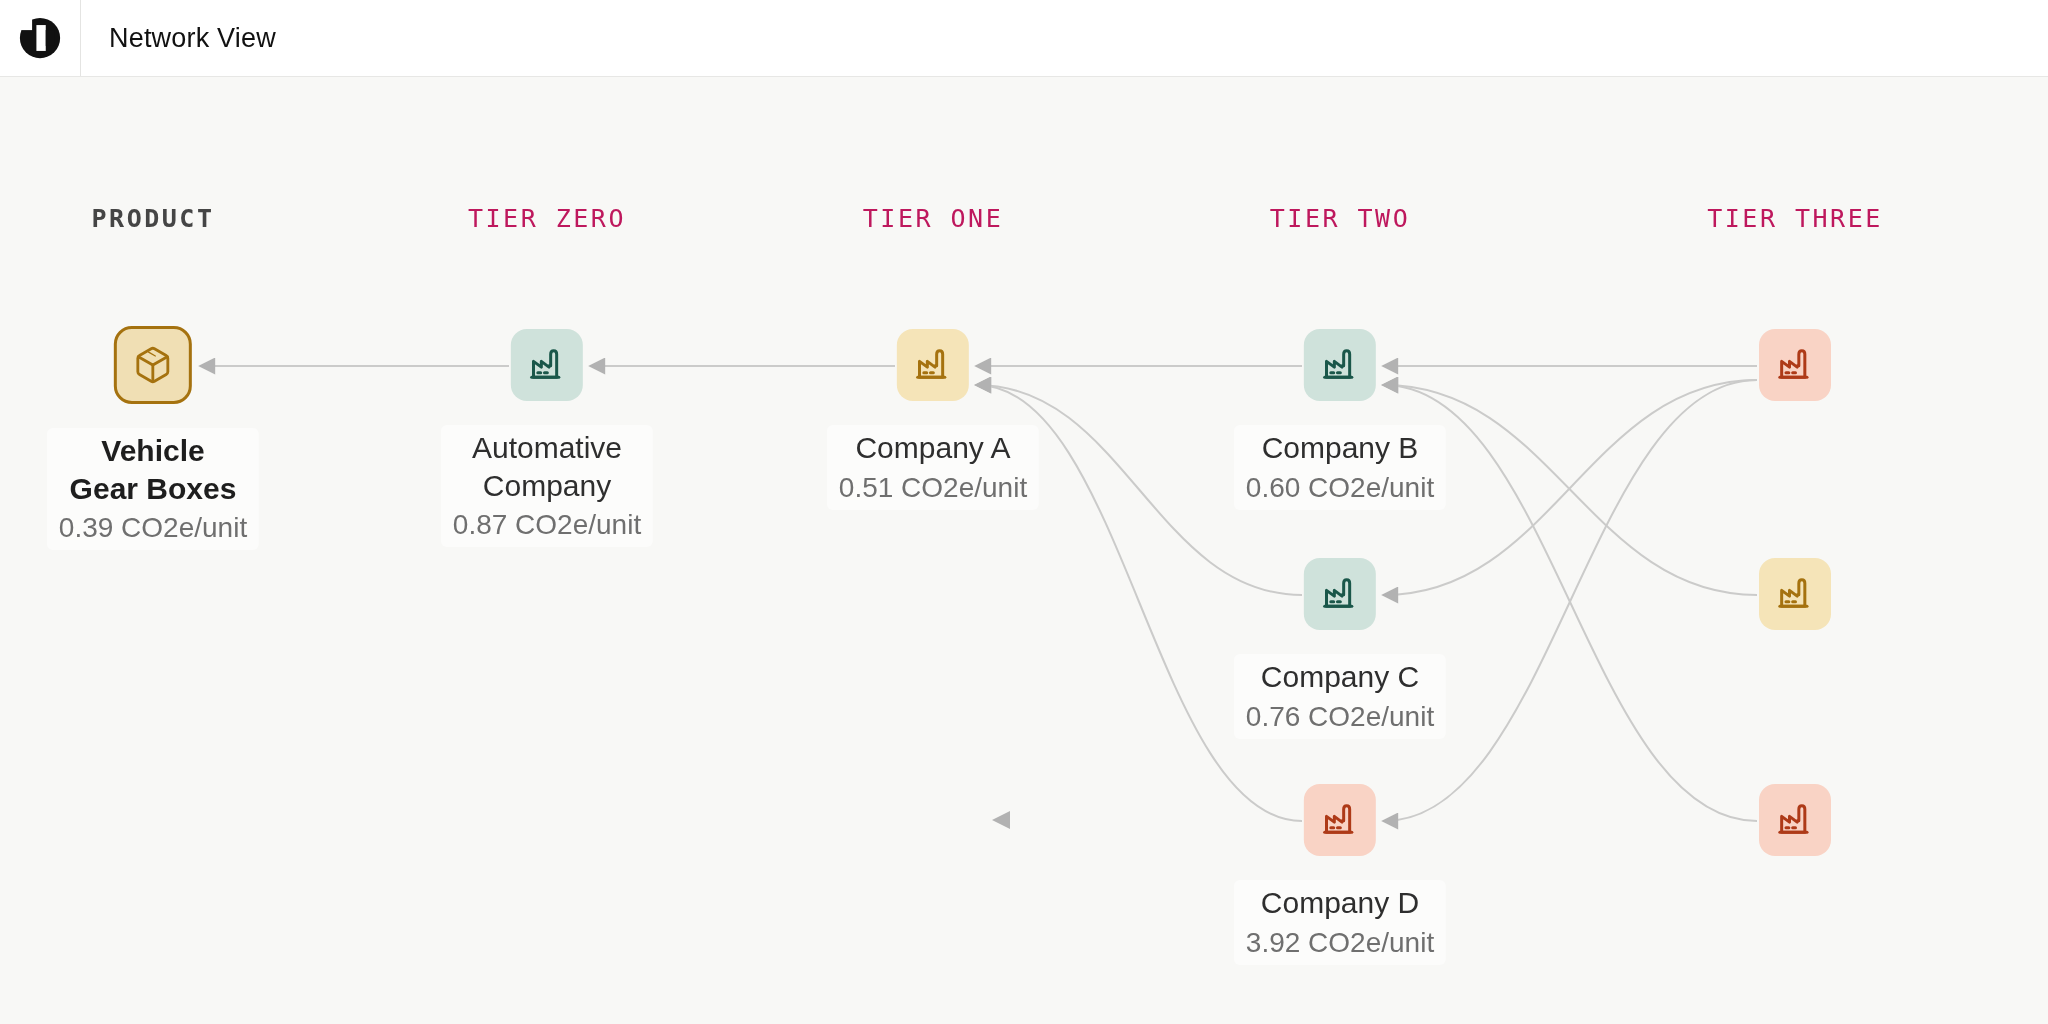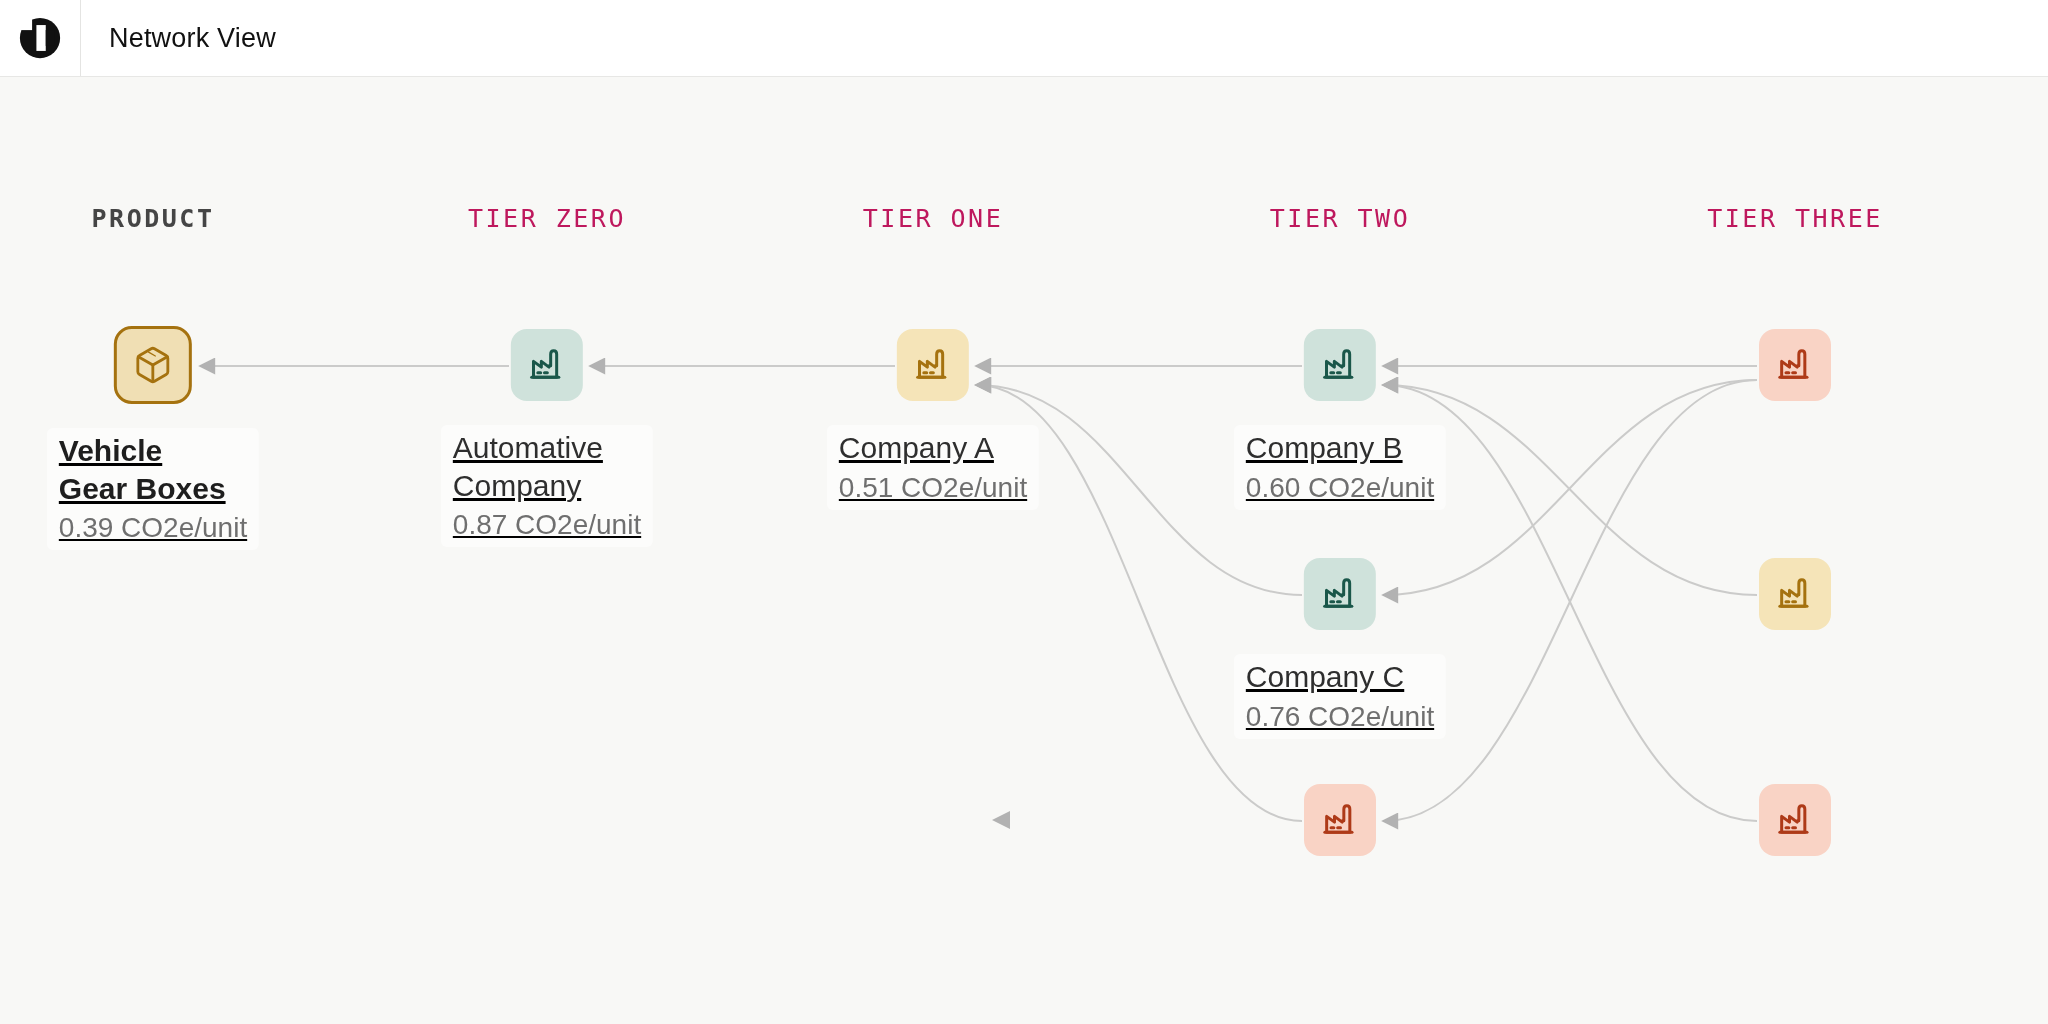--- a/index.html
+++ b/index.html
@@ -41,22 +41,22 @@
   }
   .node-icon svg{width:40px;height:40px;display:block;}
   .variant-teal   .node-icon{background:#cfe2db;color:#1a574a;}
   .variant-yellow .node-icon{background:#f5e4b8;color:#a5720f;}
   .variant-red    .node-icon{background:#f9d3c5;color:#ae3a18;}
   .variant-product .node-icon{
     width:78px;height:78px;border-radius:18px;
     background:#f0dfb4;border:3px solid #a5720f;color:#a5720f;
   }
   .node-label{
-    margin-top:24px;text-align:left;padding:4px 12px 6px;
-    background:rgba(255,255,255,.55);border-radius:6px;text-decoration:underline;
+    margin-top:24px;text-align:center;padding:4px 12px 6px;
+    background:rgba(255,255,255,.55);border-radius:6px;
   }
   .node-name{font-size:30px;line-height:1.25;color:#2e2e2e;white-space:nowrap;}
   .variant-product .node-name{font-weight:700;color:#1e1e1e;}
   .node-value{margin-top:5px;font-size:28px;color:#6f6f6f;white-space:nowrap;}
 </style>
 </head>
 <body>
 
 <div class="canvas">
   <svg id="edge-layer" width="2048" height="1024">
@@ -171,20 +171,26 @@
       </div>
       <div class="node variant-red" style="left: 1340px; top: 756px;">
         <div class="node-icon">
           <svg viewBox="0 0 24 24" fill="none" stroke="currentColor" stroke-width="1.8" stroke-linecap="round" stroke-linejoin="round">
             <path d="M4 19.4 V9.8 L8.7 13.3 V9.8 L13.3 13.3 V12.5 H14.3 V5.6 C14.3 4.2 15.1 3.5 16.1 3.5 C17.1 3.5 17.9 4.2 17.9 5.6 V19.4 Z"></path>
             <path d="M2.9 19.4 H19.2"></path>
             <path d="M6.6 16.6 H8.3"></path>
             <path d="M10.6 16.6 H12.3"></path>
           </svg>
         </div>
+        <div class="node-label">
+          <div class="node-name">
+            <div>Company D</div>
+          </div>
+          <div class="node-value">3.92 CO2e/unit</div>
+        </div>
       </div>
       <div class="node variant-red" style="left: 1795px; top: 301px;">
         <div class="node-icon">
           <svg viewBox="0 0 24 24" fill="none" stroke="currentColor" stroke-width="1.8" stroke-linecap="round" stroke-linejoin="round">
             <path d="M4 19.4 V9.8 L8.7 13.3 V9.8 L13.3 13.3 V12.5 H14.3 V5.6 C14.3 4.2 15.1 3.5 16.1 3.5 C17.1 3.5 17.9 4.2 17.9 5.6 V19.4 Z"></path>
             <path d="M2.9 19.4 H19.2"></path>
             <path d="M6.6 16.6 H8.3"></path>
             <path d="M10.6 16.6 H12.3"></path>
           </svg>
         </div>

